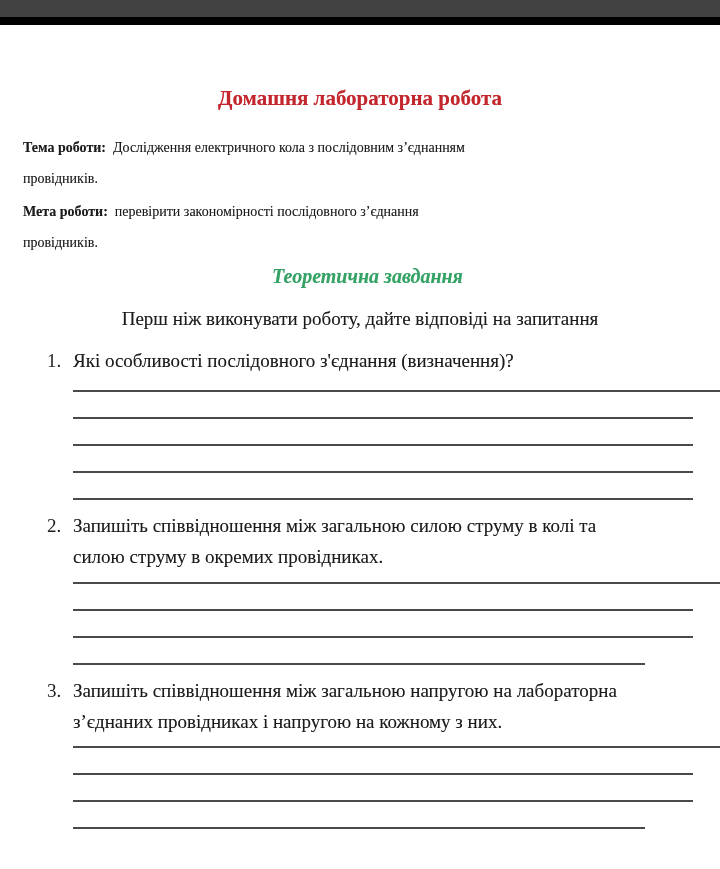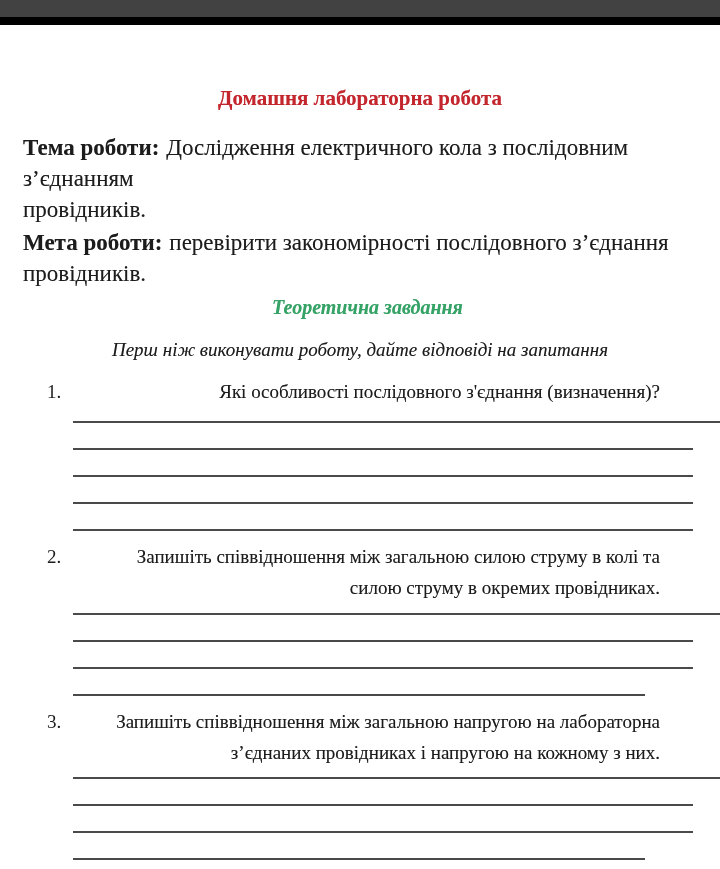--- a/index.html
+++ b/index.html
@@ -22,50 +22,49 @@
   .doc-title {
     margin: 60px 20px 0 20px;
     text-align: center;
     color: #c3262c;
     font-weight: bold;
     font-size: 21px;
     line-height: 27px;
     text-shadow: 0 0 0.6px rgba(195,38,44,0.45);
   }
 
-  .para { margin: 20px 15px 0 23px; font-size: 23px; line-height: 31px; }
+  .para { margin: 20px 15px 0 23px; font-size: 14px; line-height: 31px; }
   .para.goal { margin-top: 2px; }
   .pline { display: block; text-shadow: 0 0 0.5px rgba(0,0,0,0.35); }
   .label { font-weight: bold; margin-right: 7px; }
 
   .section-heading {
     margin: 5px 0 0 0;
     text-align: center;
     color: #35a266;
     font-weight: bold;
     font-style: italic;
     font-size: 20px;
     line-height: 27px;
     text-shadow: 0 0 0.6px rgba(53,162,102,0.45);
     padding-left: 15px;
   }
 
   .instruction {
     margin: 15px 0 0 0;
     text-align: center;
-    font-style: italic;
     font-size: 19px;
     line-height: 27px;
     text-shadow: 0 0 0.5px rgba(0,0,0,0.35);
   }
 
   .question { display: flex; margin: 10px 0 0 47px; font-size: 19px; line-height: 31px; }
   .question.first { margin-top: 13px; }
   .q-num { width: 26px; flex: none; }
-  .q-text { flex: 1; margin-right: 60px; text-align: right; }
+  .q-text { flex: 1; margin-right: 60px; }
 
   .lines { margin-left: 73px; }
   .l { height: 25px; border-bottom: 2px solid #4a4a4a; margin-right: 27px; }
   .l.full  { margin-right: 0; }
   .l.short { margin-right: 75px; }
   .l.g1f { height: 14px; }
   .l.g2f { height: 10px; }
   .l.g3f { height: 9px; }
 </style>
 </head>

